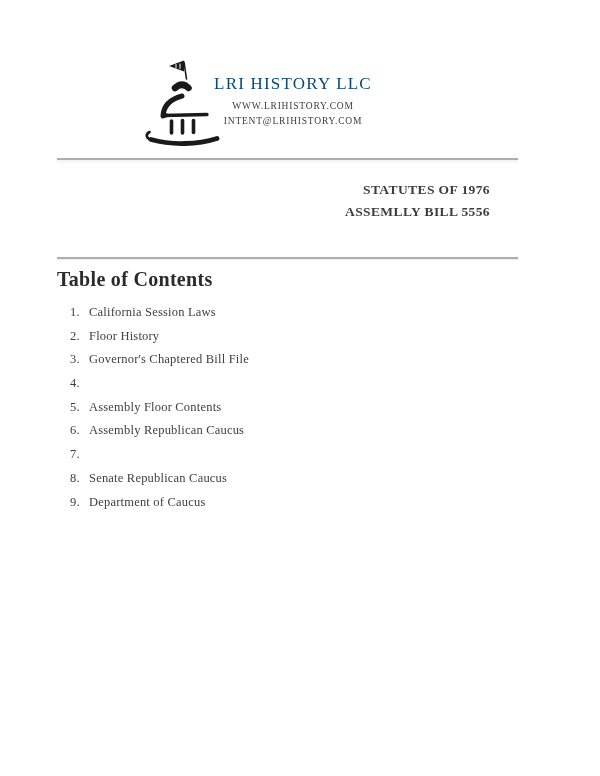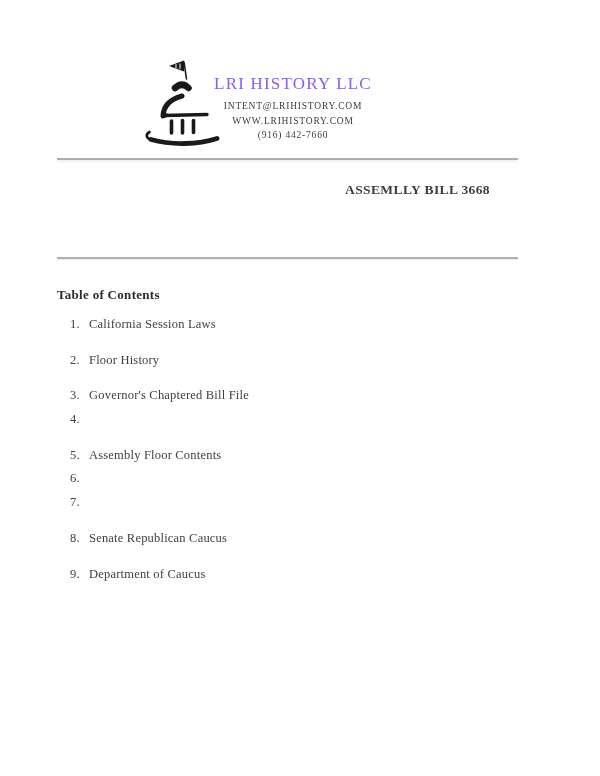--- a/index.html
+++ b/index.html
@@ -27,21 +27,21 @@
   .letterhead-text {
     position: absolute;
     left: 193px;
     top: 74px;
     width: 200px;
     text-align: center;
   }
   .company-name {
     font-size: 17px;
     letter-spacing: 1.2px;
-    color: #8b5cf6;
+    color: #0c4a6e;
     margin-bottom: 5px;
     white-space: nowrap;
   }
   .contact-line {
     font-size: 9.5px;
     letter-spacing: 0.8px;
     color: #3c3c3c;
     line-height: 14.5px;
     white-space: nowrap;
   }
@@ -71,22 +71,22 @@
     letter-spacing: 0.4px;
     color: #3d3d3d;
     line-height: 22px;
     white-space: pre;
   }
 
   
   .toc-title {
     position: absolute;
     left: 57px;
-    top: 287px;
-    font-size: 13px;
+    top: 268px;
+    font-size: 20px;
     font-weight: bold;
     letter-spacing: 0.3px;
     color: #2b2b2b;
   }
   .toc-list {
     position: absolute;
     left: 70px;
     top: 306px;
     width: 460px;
   }
@@ -100,21 +100,20 @@
     letter-spacing: 0.2px;
   }
   .toc-num {
     width: 13px;
     flex: 0 0 13px;
     text-align: left;
   }
   .toc-label {
     margin-left: 6px;
     white-space: nowrap;
-    margin-top: 12px;
   }
 </style>
 </head>
 <body>
 
 <div>
 
   <div class="logo">
     <svg width="90" height="100" viewBox="0 0 90 100" xmlns="http://www.w3.org/2000/svg">
       <g fill="none" stroke="#1a1a1a" stroke-linecap="round">
@@ -137,29 +136,29 @@
         <path d="M53.5,65.5 L53.5,77.5" stroke-width="3.6"></path>
 
         <path d="M11,84.5 C32,90.5 58,89.5 77,83.5" stroke-width="4.8"></path>
         <path d="M11,84.5 C6.5,83.5 5,79.5 9.5,77" stroke-width="2.6"></path>
       </g>
     </svg>
   </div>
 
   <div class="letterhead-text">
     <div class="company-name">LRI HISTORY LLC</div>
+    <div class="contact-line">WWW.LRIHISTORY.COM</div>
     <div class="contact-line">INTENT@LRIHISTORY.COM</div>
-    <div class="contact-line">WWW.LRIHISTORY.COM</div>
-    <div class="contact-line">(916) 442-7660</div>
   </div>
 
   <div class="rule rule-top"></div>
 
   <div class="case-header">
-    <div class="case-line">ASSEMLLY BILL 3668</div>
+    <div class="case-line">STATUTES OF 1976</div>
+    <div class="case-line">ASSEMLLY BILL 5556</div>
   </div>
 
   <div class="rule rule-mid"></div>
 
   <div class="toc-title">Table of Contents</div>
 
   <div class="toc-list">
     <div class="toc-item">
       <span class="toc-num">1.</span>
       <span class="toc-label">California Session Laws</span>
@@ -174,20 +173,21 @@
     </div>
     <div class="toc-item">
       <span class="toc-num">4.</span>
     </div>
     <div class="toc-item">
       <span class="toc-num">5.</span>
       <span class="toc-label">Assembly Floor Contents</span>
     </div>
     <div class="toc-item">
       <span class="toc-num">6.</span>
+      <span class="toc-label">Assembly Republican Caucus</span>
     </div>
     <div class="toc-item">
       <span class="toc-num">7.</span>
     </div>
     <div class="toc-item">
       <span class="toc-num">8.</span>
       <span class="toc-label">Senate Republican Caucus</span>
     </div>
     <div class="toc-item">
       <span class="toc-num">9.</span>

